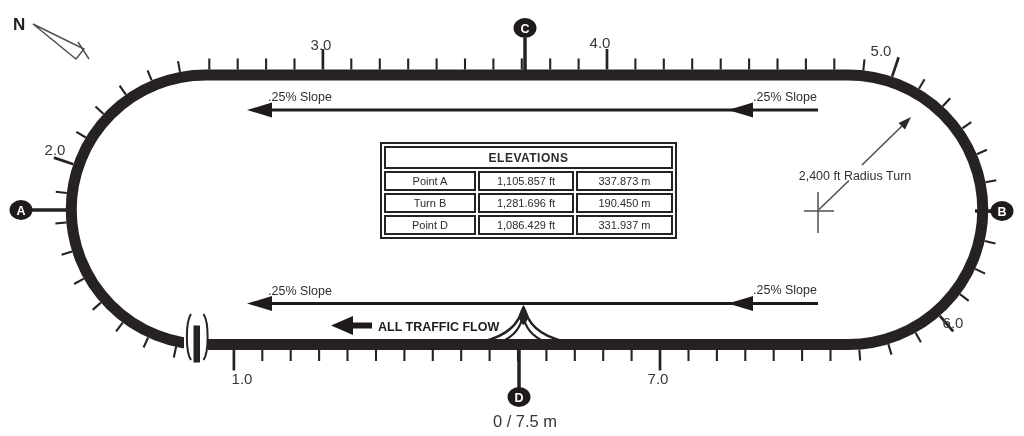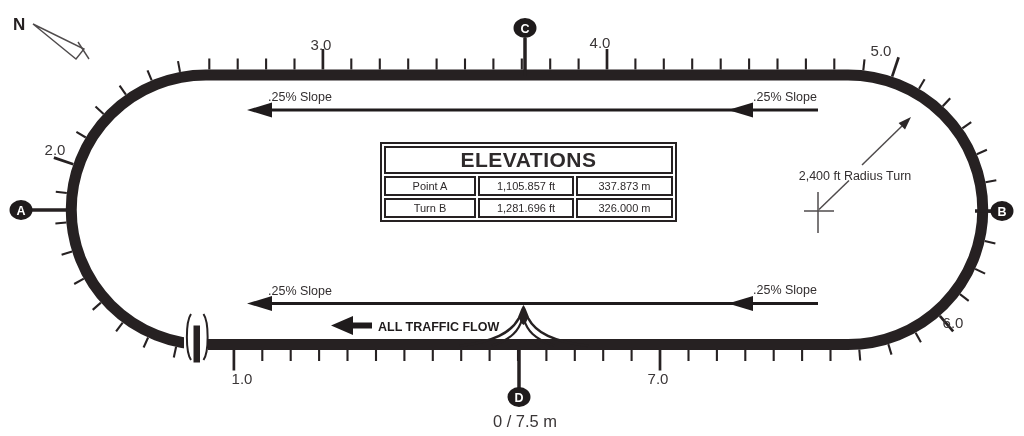--- a/index.html
+++ b/index.html
@@ -12,21 +12,21 @@
   .marker-letter{font-size:12.5px;font-weight:bold;fill:#ffffff;}
   .flow-label{font-size:12.5px;font-weight:bold;fill:#1f1b1c;}
   .radius-label{font-size:12.5px;fill:#332f30;}
   .start-label{font-size:16.5px;fill:#3a3637;}
   .compass-n{font-size:17px;font-weight:bold;fill:#262122;}
 
   #elev-table{position:absolute;left:380px;top:142px;border-collapse:separate;border-spacing:2px;
               border:2px solid #262122;background:#ffffff;}
   #elev-table th,#elev-table td{border:2px solid #262122;padding:0;text-align:center;
               color:#2e2a2b;background:#ffffff;}
-  #elev-table th{height:19px;font-size:21px;font-weight:bold;letter-spacing:0.5px;}
+  #elev-table th{height:19px;font-size:12px;font-weight:bold;letter-spacing:0.5px;}
   #elev-table td{height:16px;font-size:11px;}
   .col-point{width:88px;} .col-feet{width:92px;margin-top:32px;} .col-meters{width:93px;margin-left:32px;}
 </style>
 </head>
 <body>
 
 <div id="stage">
 
   <svg width="1024" height="436" viewBox="0 0 1024 436">
 
@@ -202,17 +202,22 @@
       <th colspan="3">ELEVATIONS</th>
     </tr>
     <tr>
       <td class="col-point">Point A</td>
       <td class="col-feet">1,105.857 ft</td>
       <td class="col-meters">337.873 m</td>
     </tr>
     <tr>
       <td class="col-point">Turn B</td>
       <td class="col-feet">1,281.696 ft</td>
-      <td class="col-meters">326.000 m</td>
+      <td class="col-meters">190.450 m</td>
+    </tr>
+    <tr>
+      <td class="col-point">Point D</td>
+      <td class="col-feet">1,086.429 ft</td>
+      <td class="col-meters">331.937 m</td>
     </tr>
   </tbody>
     </table>
 </div>
 
 </body></html>

